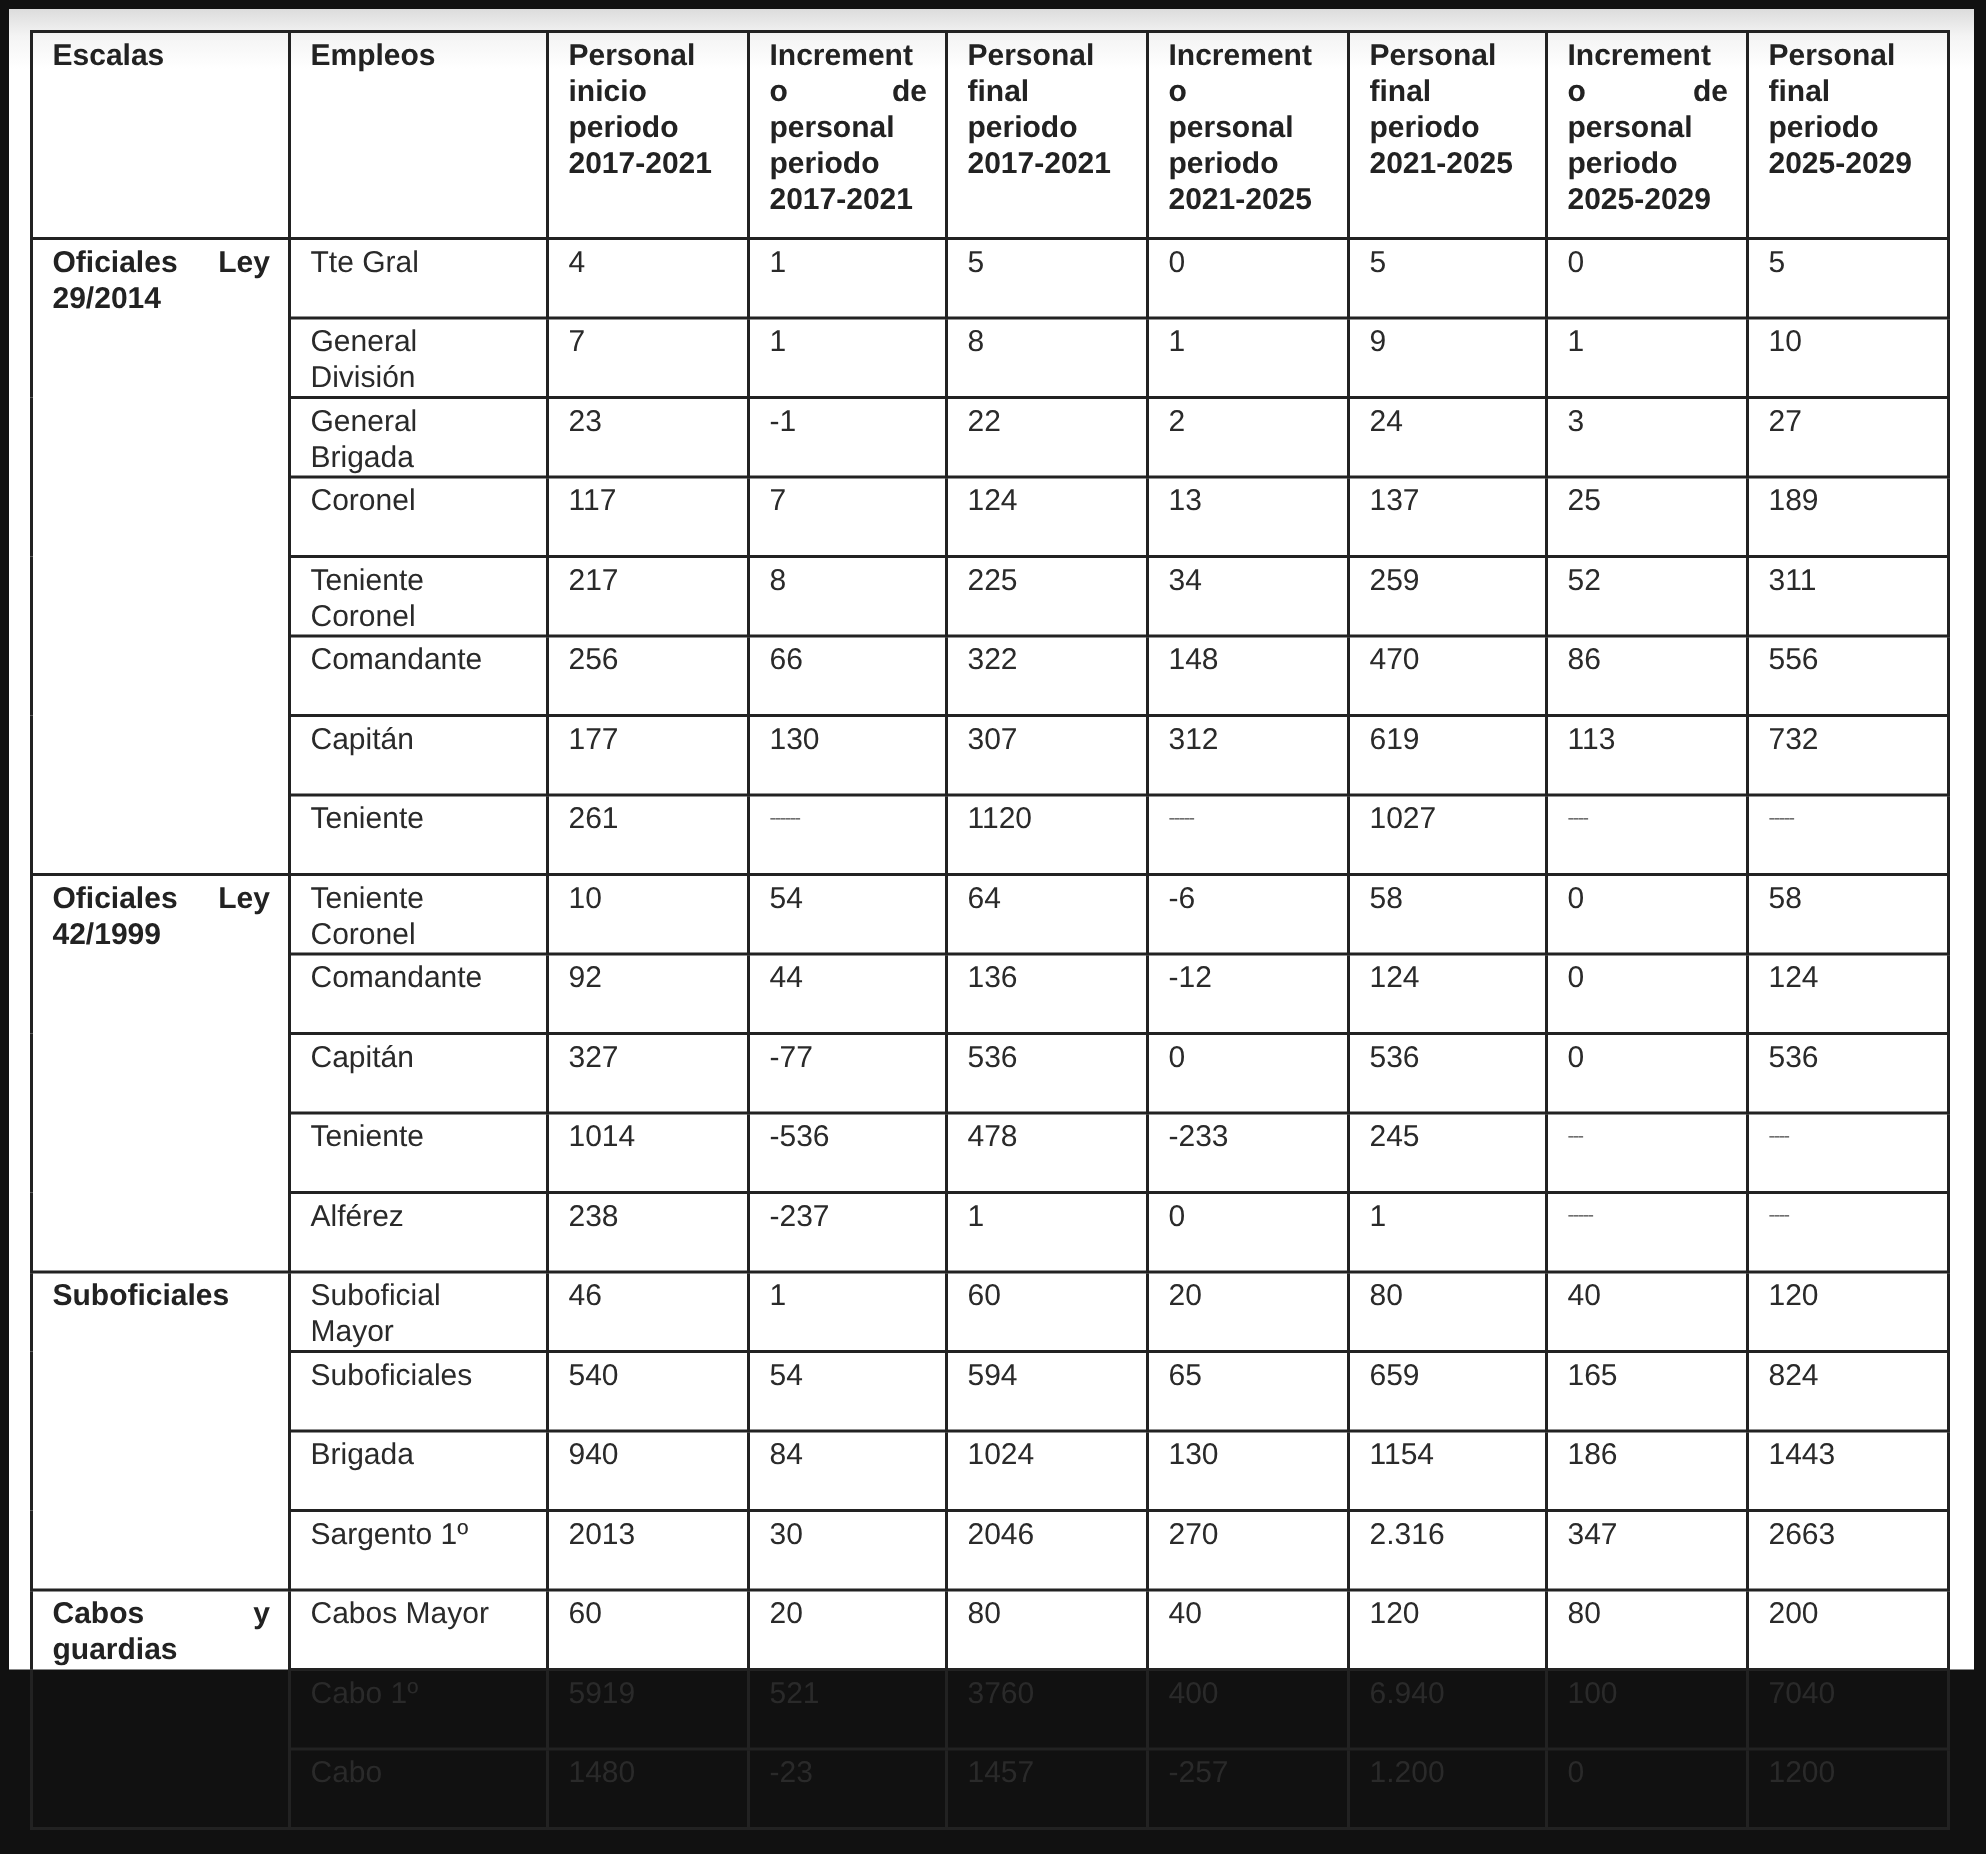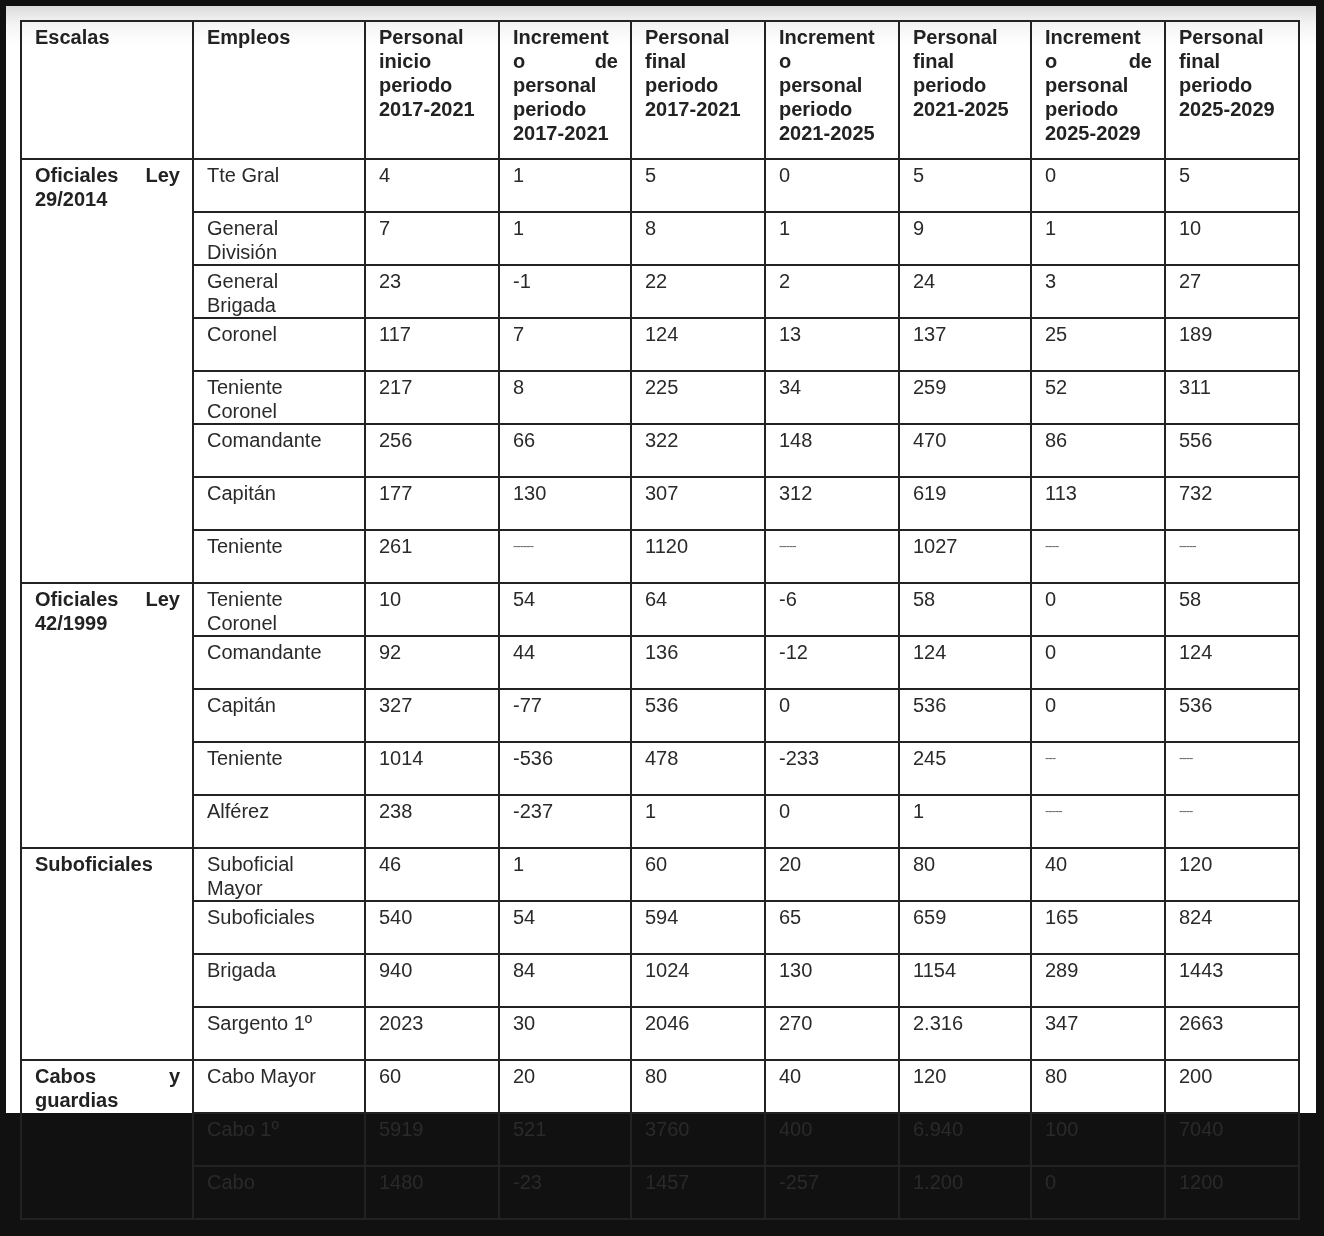--- a/index.html
+++ b/index.html
@@ -302,42 +302,42 @@
           <td>165</td>
           <td>824</td>
         </tr>
         <tr class="body-row">
           <td>Brigada</td>
           <td>940</td>
           <td>84</td>
           <td>1024</td>
           <td>130</td>
           <td>1154</td>
-          <td>289</td>
+          <td>186</td>
           <td>1443</td>
         </tr>
         <tr class="body-row">
           <td>Sargento 1º</td>
-          <td>2023</td>
+          <td>2013</td>
           <td>30</td>
           <td>2046</td>
           <td>270</td>
           <td>2.316</td>
           <td>347</td>
           <td>2663</td>
         </tr>
         <tr class="body-row">
           <td class="escala" rowspan="3">
             <div class="just-line">
               <span>Cabos</span>
               <span>y</span>
             </div>
             <div>guardias</div>
           </td>
-          <td>Cabo Mayor</td>
+          <td>Cabos Mayor</td>
           <td>60</td>
           <td>20</td>
           <td>80</td>
           <td>40</td>
           <td>120</td>
           <td>80</td>
           <td>200</td>
         </tr>
         <tr class="body-row">
           <td>Cabo 1º</td>

